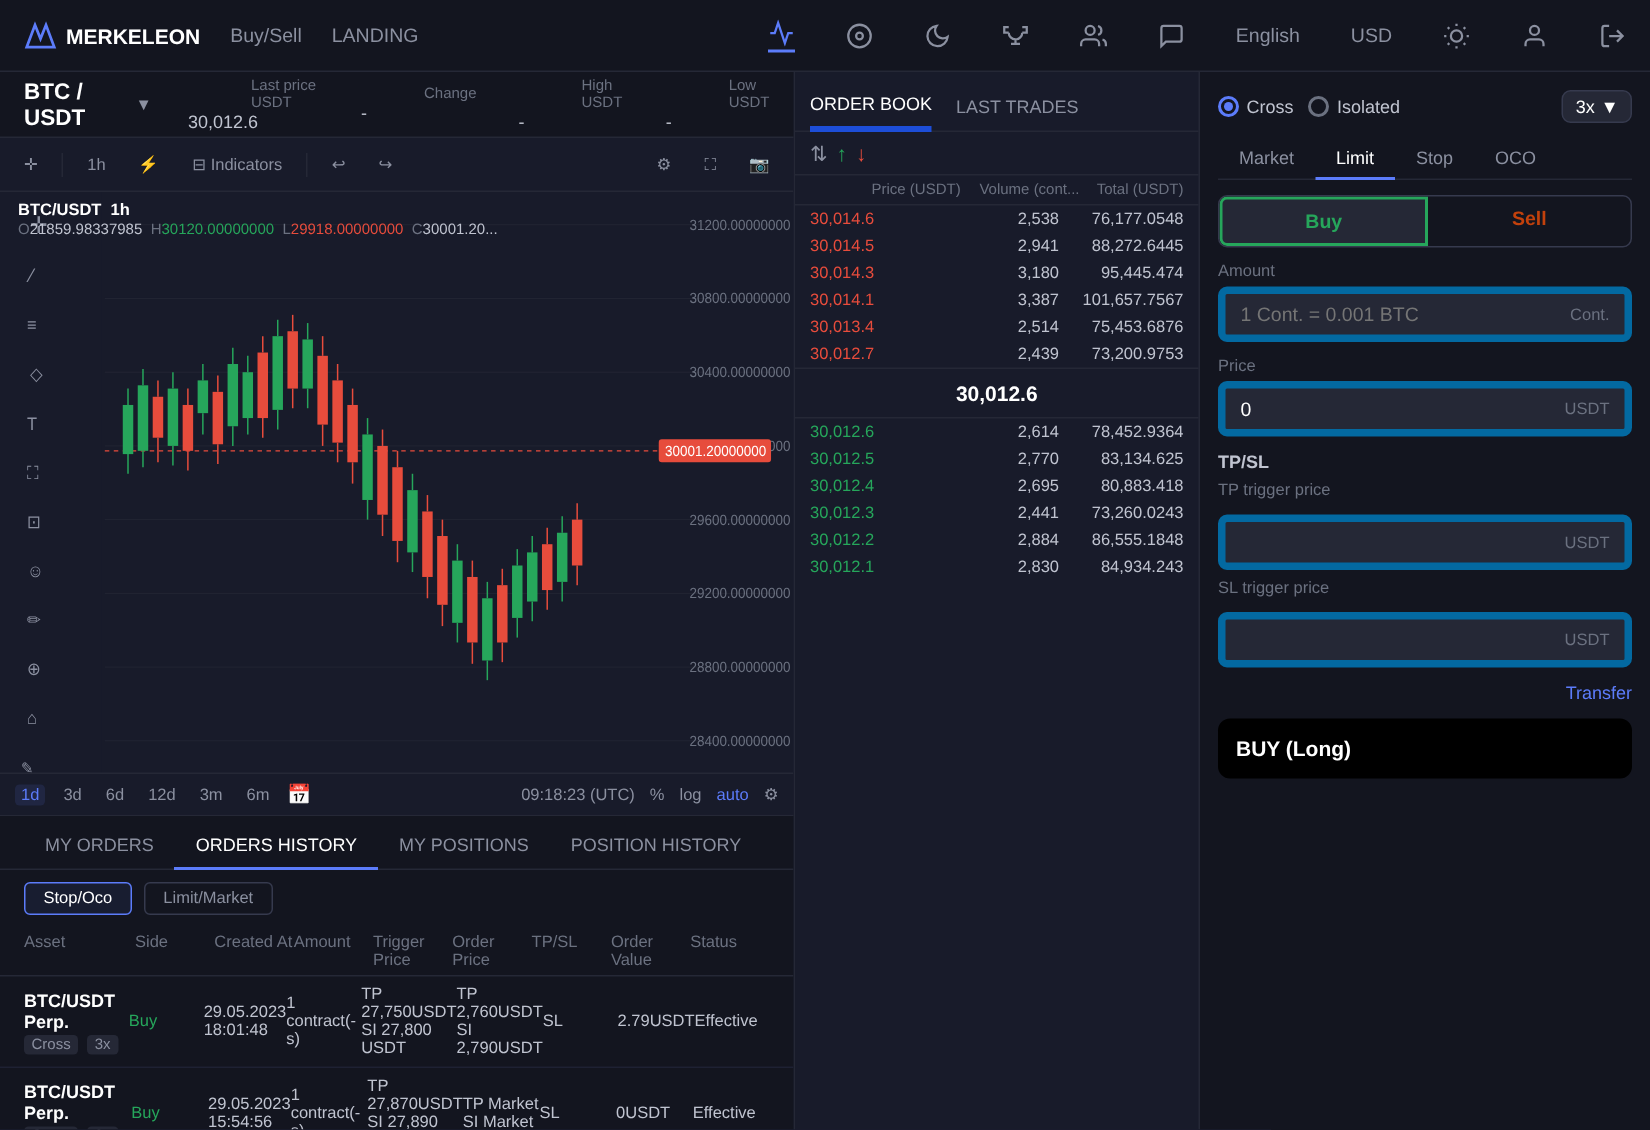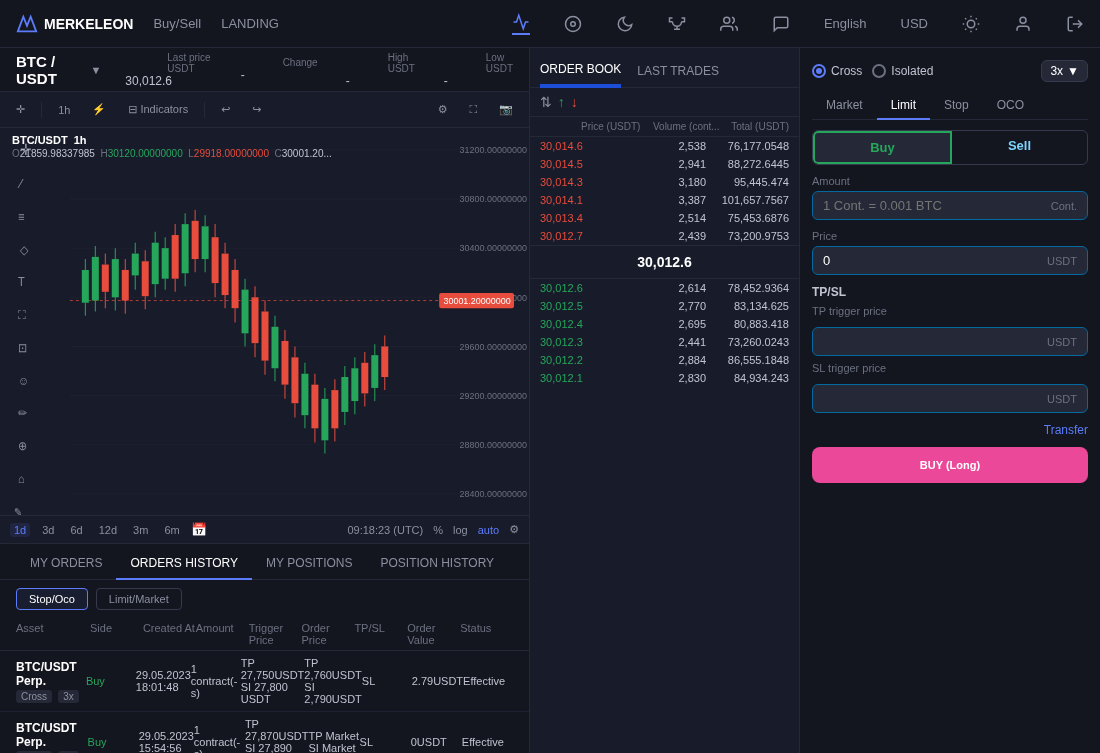--- a/index.html
+++ b/index.html
@@ -417,33 +417,33 @@
       cursor: pointer;
     }
     .bs-tab.buy {
       background: #252836;
       color: #26a65b;
       border: 2px solid #26a65b;
       border-radius: 5px 0 0 5px;
     }
     .bs-tab.sell {
       background: transparent;
-      color: #7dd3fc;
+      color: #c2410c;
       border-radius: 0 5px 5px 0;
     }
     .form-label {
       font-size: 11px;
       color: #6b7180;
       margin-bottom: 4px;
     }
     .form-input {
       display: flex;
       align-items: center;
       background: #252836;
-      border: 1px solid #0369a1;
+      border: 5px solid #0369a1;
       border-radius: 6px;
       padding: 6px 10px;
       gap: 19px;
     }
     .form-input input {
       background: none;
       border: none;
       color: #fff;
       font-size: 13px;
       flex: 1;
@@ -456,30 +456,30 @@
     }
     .tpsl-section { display: flex; flex-direction: column; gap: 6px; }
     .tpsl-label { font-size: 12px; font-weight: 600; color: #c0c4d0; }
     .transfer-link {
       text-align: right;
       color: #5c7cfa;
       font-size: 12px;
       cursor: pointer;
     }
     .buy-long-btn {
-      background: #ec4899;
+      background: #000000;
       color: #fff;
       border: none;
       border-radius: 8px;
       padding: 12px;
-      font-size: 11px;
+      font-size: 14px;
       font-weight: 700;
       cursor: pointer;
       width: 100%;
-      text-align: center;
+      text-align: left;
     }
   </style>
 </head>
 <body>
 
 <div class="top-nav">
   <div class="logo">
     <svg class="logo-icon" viewBox="0 0 24 24" fill="none">
       <polygon points="2,20 8,4 12,14 16,4 22,20" stroke="#5c7cfa" stroke-width="2" fill="none"></polygon>
     </svg>

